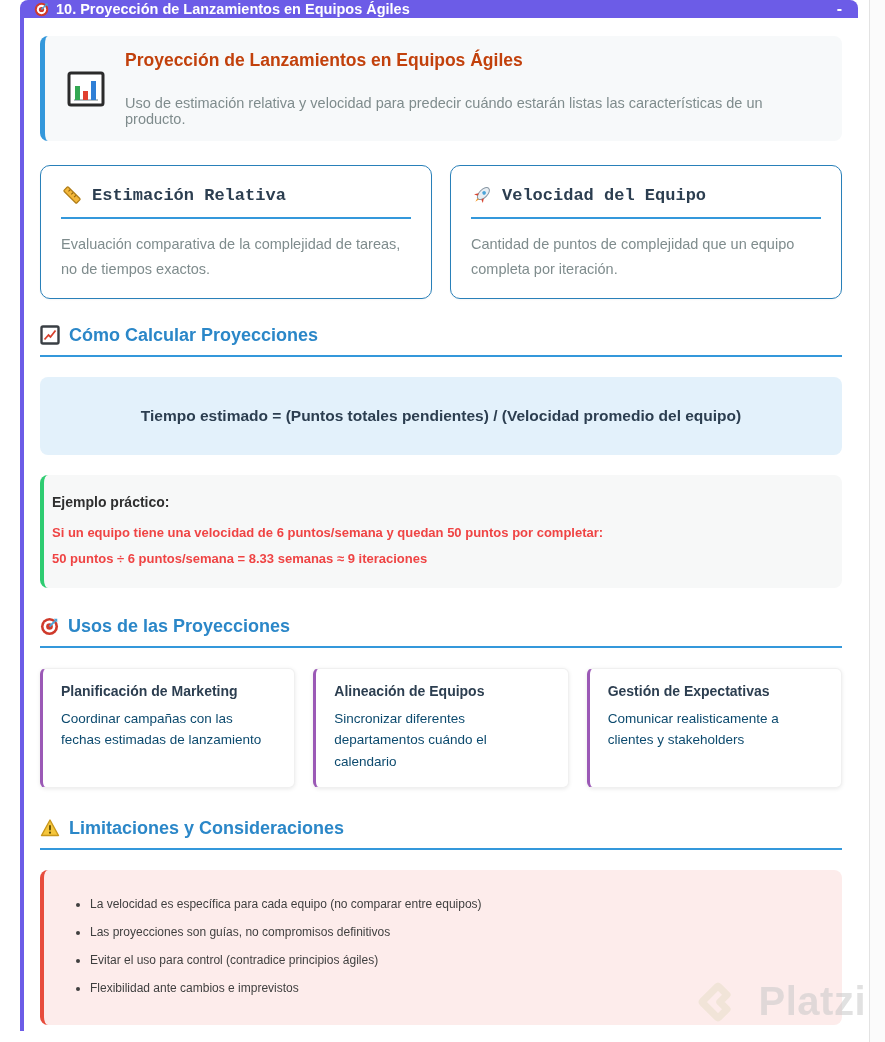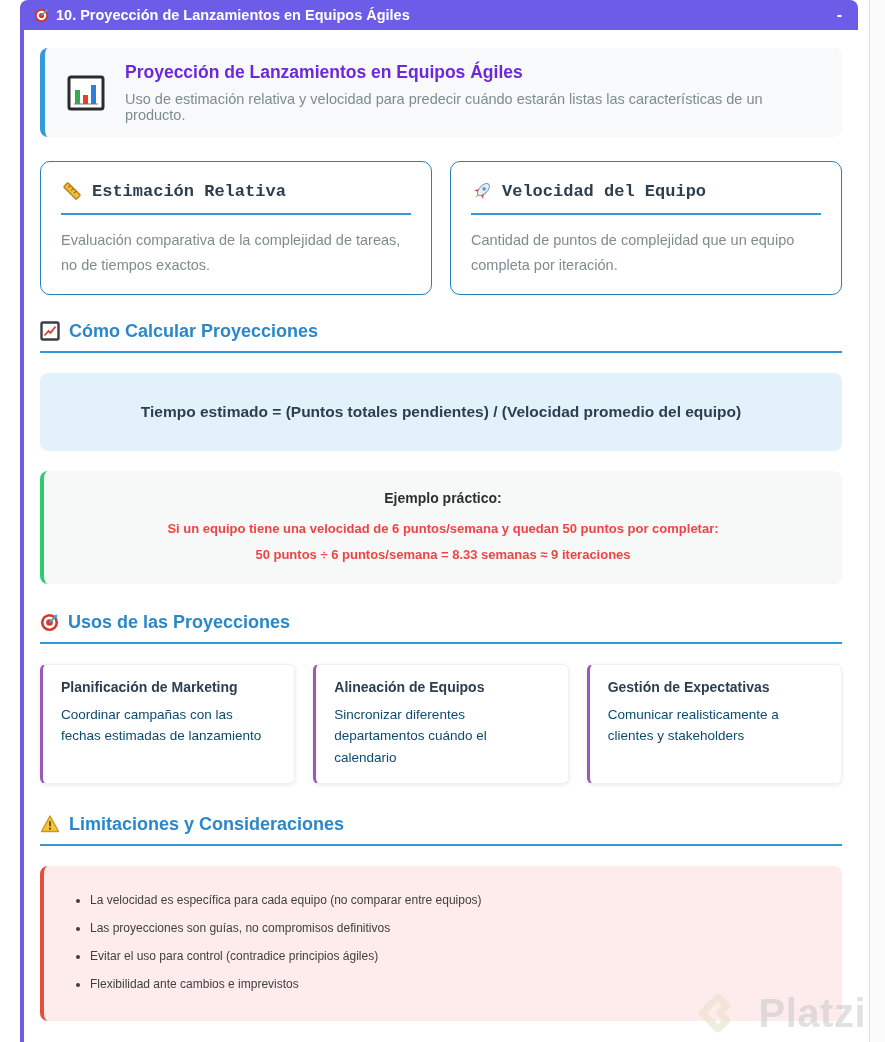--- a/index.html
+++ b/index.html
@@ -1,43 +1,43 @@
 <!DOCTYPE html>
 <html><head>
 <meta charset="utf-8">
 <style>
   * { margin:0; padding:0; box-sizing:border-box; }
   html,body { width:885px; height:1042px; overflow:hidden; background:#fff;
               font-family:"Liberation Sans", sans-serif; }
   .page-edge { position:absolute; top:0; left:869px; width:16px; height:1042px;
                background:#fbfbfb; border-left:1px solid #e3e3e3; }
   .container { position:absolute; left:20px; top:0; width:838px; height:1042px; }
-  .hdr { height:30px; background:#6c5ce7; border-radius:8px 8px 0 0;
+  .hdr { height:18px; background:#6c5ce7; border-radius:8px 8px 0 0;
          display:flex; align-items:center; padding:0 14px; color:#fff; }
   .hdr-title { font-size:14.5px; font-weight:bold; display:flex; align-items:center; gap:7px; }
   .hdr-min { margin-left:auto; font-size:16px; font-weight:bold; line-height:1;
              cursor:pointer; padding:0 2px; }
   .body { position:relative; background:#fff; border-left:4px solid #6c5ce7;
           min-height:1012px; padding:18px 16px 6px 16px; }
   .intro { background:#f7f9fa; border-left:5px solid #3498db; border-radius:8px;
            padding:14px 20px; display:flex; align-items:center; gap:18px; margin-bottom:24px; }
-  .intro h1 { font-size:17.5px; color:#6d28d9; margin-bottom:8px; }
+  .intro h1 { font-size:17.5px; color:#c2410c; margin-bottom:24px; }
   .intro p  { font-size:14.5px; color:#7f8c8d; }
   .grid2 { display:grid; grid-template-columns:1fr 1fr; gap:18px; margin-bottom:26px; }
   .concept { background:#fff; border:1px solid #2980b9; border-radius:10px;
              padding:18px 20px 16px; box-shadow:0 1px 2px rgba(0,0,0,.04); }
   .concept h3 { font-size:17px; color:#2c3e50; display:flex; align-items:center; gap:9px;
                 padding-bottom:11px; border-bottom:2px solid #3498db; margin-bottom:13px;font-family:Liberation Mono, monospace; }
   .concept p { font-size:14.5px; color:#7f8c8d; line-height:1.72; }
   h2.sec { font-size:18px; color:#2b87c8; display:flex; align-items:center; gap:9px;
            padding-bottom:9px; border-bottom:2px solid #3498db; margin-bottom:20px; }
   .formula { background:#e3f1fb; border-radius:8px; padding:30px 20px; text-align:center;
              font-size:15.5px; font-weight:bold; color:#2c3e50; margin-bottom:20px; }
   .example { background:#f7f8f8; border-left:4px solid #2ecc71; border-radius:8px;
-             padding:19px 8px 22px; margin-bottom:28px;text-align:center; }
+             padding:19px 8px 22px; margin-bottom:28px; }
   .example b { display:block; font-size:14px; color:#2f2f2f; margin-bottom:15px; }
   .example p { font-size:13px; color:#ef4444; margin-bottom:11px;font-weight:bold; }
   .example p:last-child { margin-bottom:0; }
   .grid3 { display:grid; grid-template-columns:1fr 1fr 1fr; gap:18px; margin-bottom:30px; }
   .use { background:#fff; border:1px solid #f0f0f0; border-left:3px solid #9b59b6;
          border-radius:6px; padding:14px 18px; box-shadow:0 1px 4px rgba(0,0,0,.09); }
   .use h4 { font-size:14px; color:#2c3e50; margin-bottom:9px; }
   .use p  { font-size:13.5px; color:#0c4a6e; line-height:1.6; }
   .warn { background:#fdeceb; border-left:4px solid #e74c3c; border-radius:8px;
           padding:27px 20px 16px 24px; }

